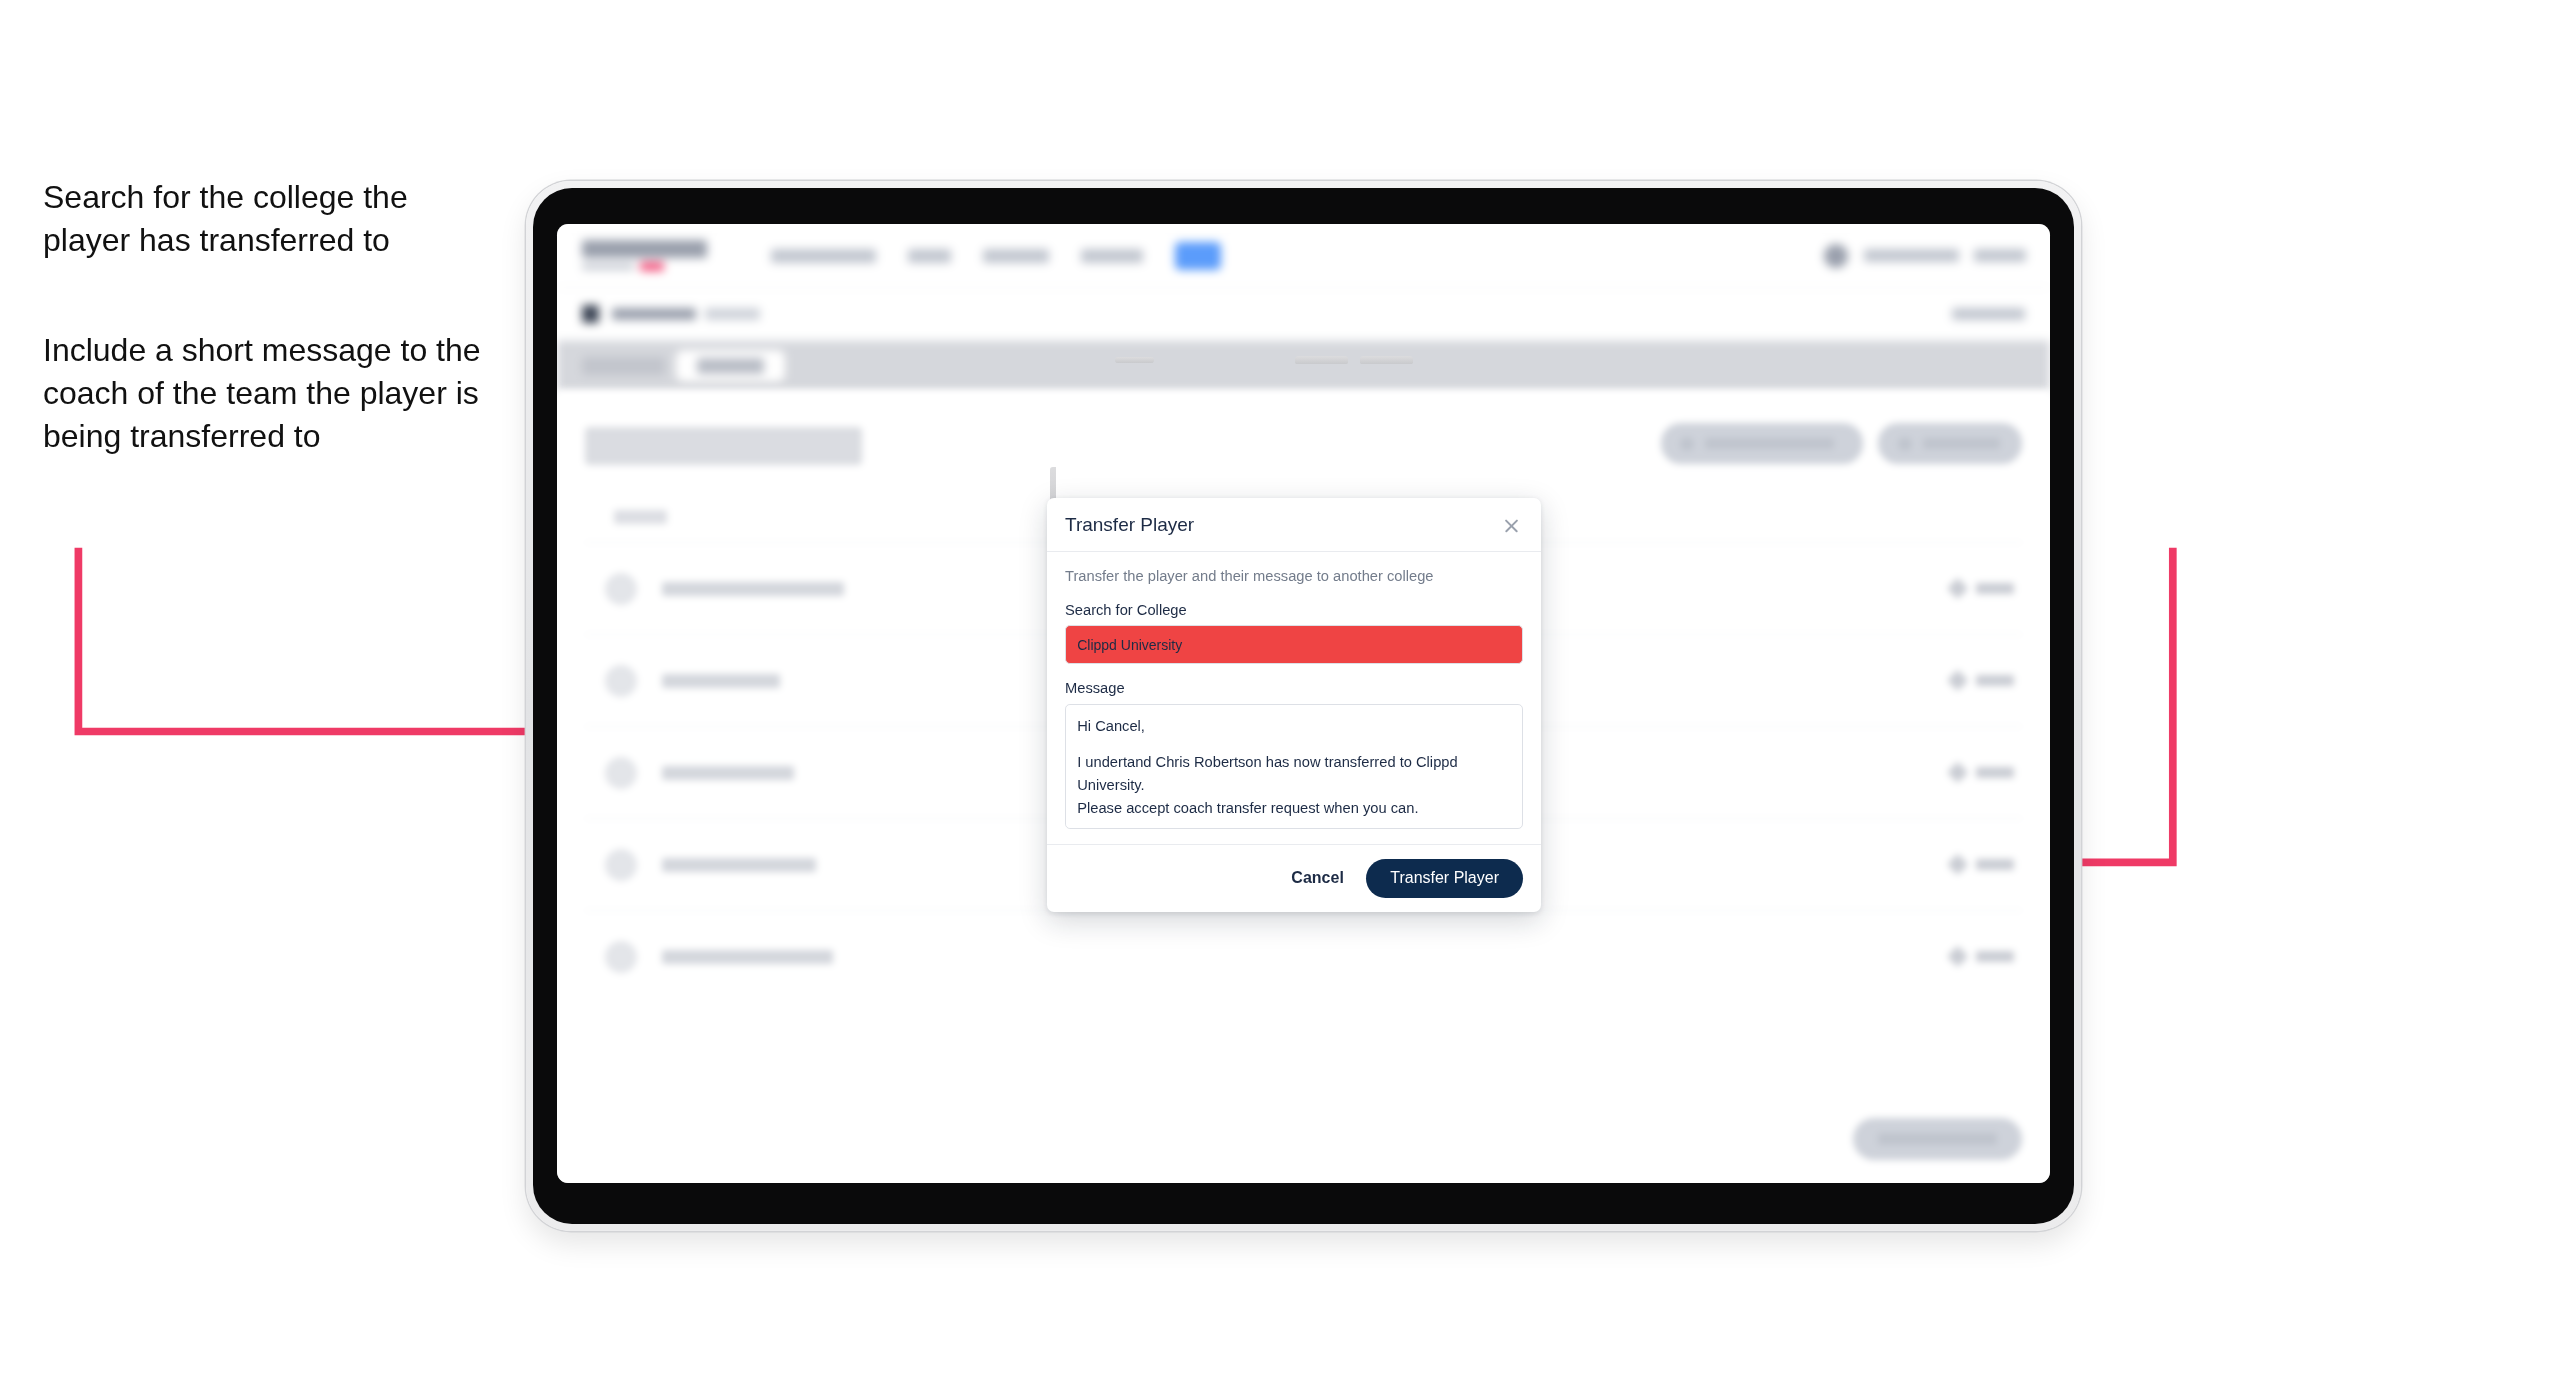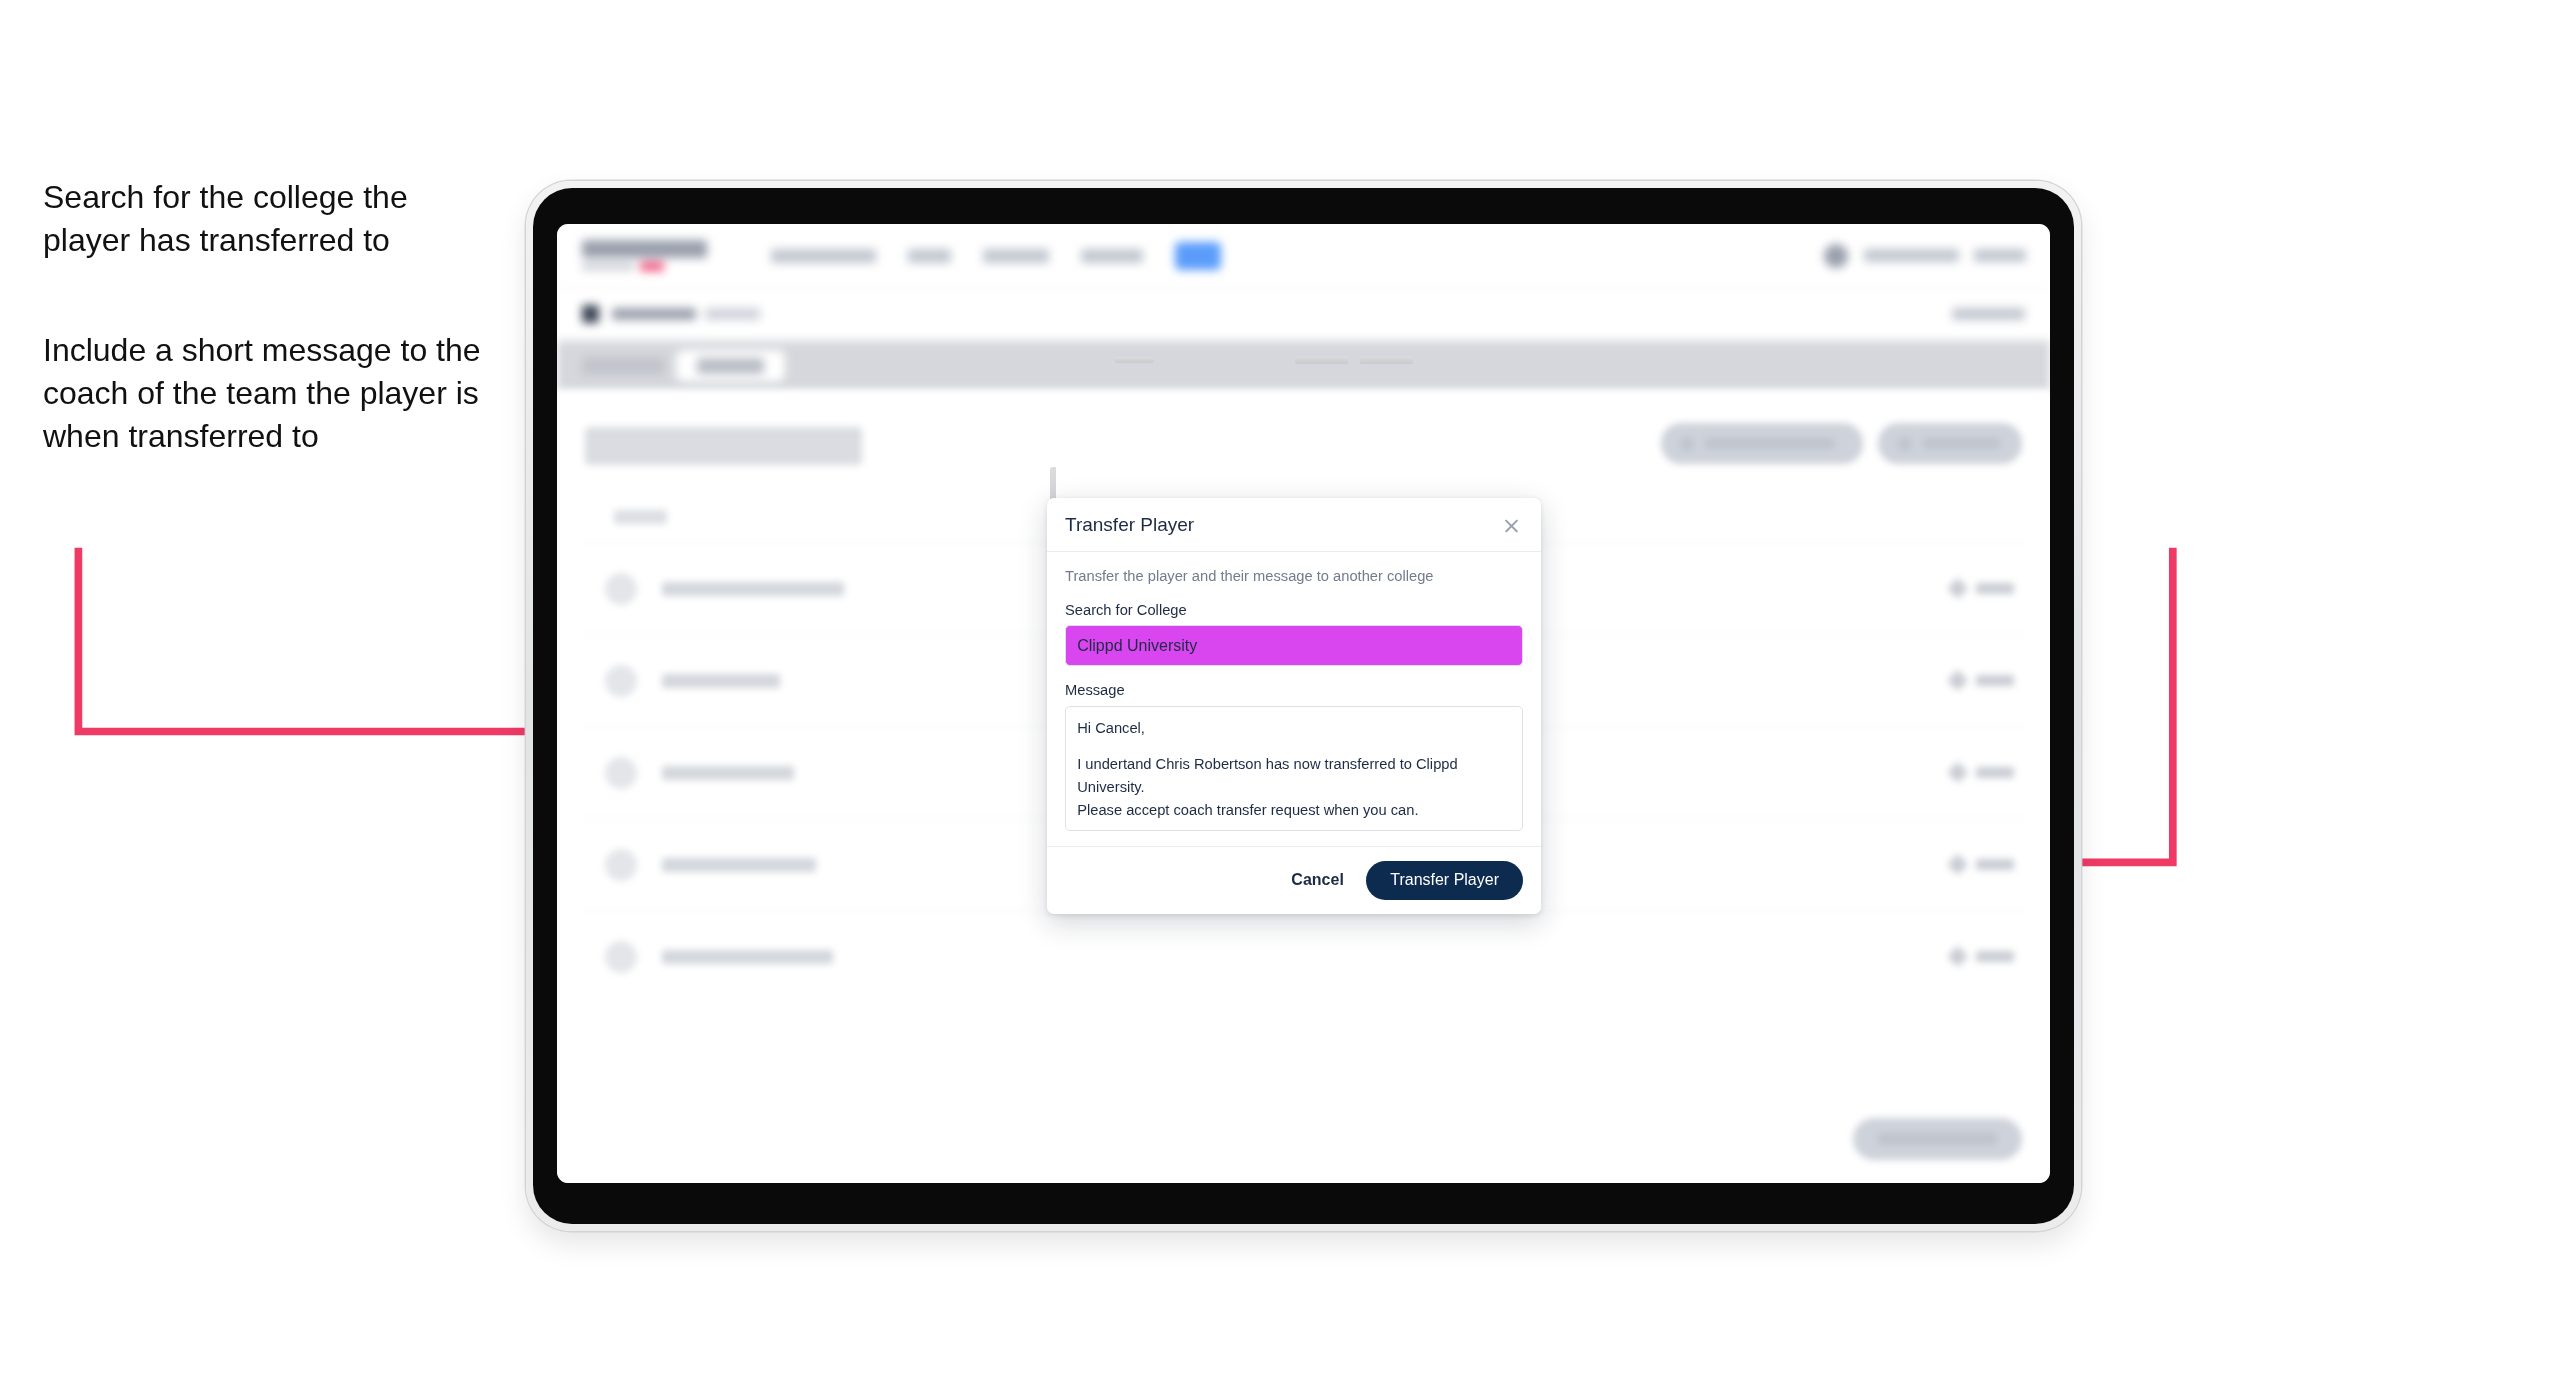--- a/index.html
+++ b/index.html
@@ -153,22 +153,22 @@
     background:#9aa1ad; border-radius:1.4px;
   }
   #modal-close::before { transform: rotate(45deg); }
   #modal-close::after  { transform: rotate(-45deg); }
 
   #modal-body { padding: 15.4px 18px 15.4px 18px; }
   #modal-desc { font-size: 14.7px; color:#737c8b; margin-bottom: 18px; }
   .fld-label { font-size: 14.7px; color:#1d2b45; margin-bottom: 7.7px; }
   .fld-input {
     width: 100%; border:0.7px solid #dde0e6; border-radius: 4.9px;
-    padding: 10.5px 11.2px; font-size: 16px; color:#1d2b45;
-    font-family:"Liberation Sans", sans-serif; background:#d946ef;
+    padding: 10.5px 11.2px; font-size: 14px; color:#1d2b45;
+    font-family:"Liberation Sans", sans-serif; background:#ef4444;
   }
   .fld-gap { height: 15.4px; }
   #msg-box {
     width:100%; height: 125px; border:0.7px solid #dde0e6; border-radius:4.9px;
     padding: 10.5px 11.2px; font-size: 14.7px; color:#1d2b45; line-height: 1.58;
     overflow:hidden; background:#fff;
   }
   #msg-box p { margin:0; }
   #msg-box .spacer { height: 12.6px; }
   #modal-foot {
@@ -185,21 +185,21 @@
     padding: 10.5px 24px; font-size: 16px; cursor:pointer;
     font-family:"Liberation Sans", sans-serif;
   }
 </style>
 </head>
 <body>
 
 <div id="stage">
 
   <div class="anno" id="anno-left-1">Search for the college the player has transferred to</div>
-  <div class="anno" id="anno-left-2">Include a short message to the coach of the team the player is when transferred to</div>
+  <div class="anno" id="anno-left-2">Include a short message to the coach of the team the player is being transferred to</div>
 
   <svg class="arrow-svg" viewBox="0 0 3680 1980">
 
     <g stroke="#ef3a66" stroke-width="11" fill="none" stroke-linecap="square">
       <path d="M 112 788 L 112 1045 L 1452 1045"></path>
       <polyline points="1400,1000 1468,1045 1400,1090" stroke-width="11" stroke-linejoin="miter"></polyline>
     </g>
 
     <g stroke="#ef3a66" stroke-width="11" fill="none" stroke-linecap="square">
       <path d="M 3104 788 L 3104 1232 L 2262 1232"></path>

